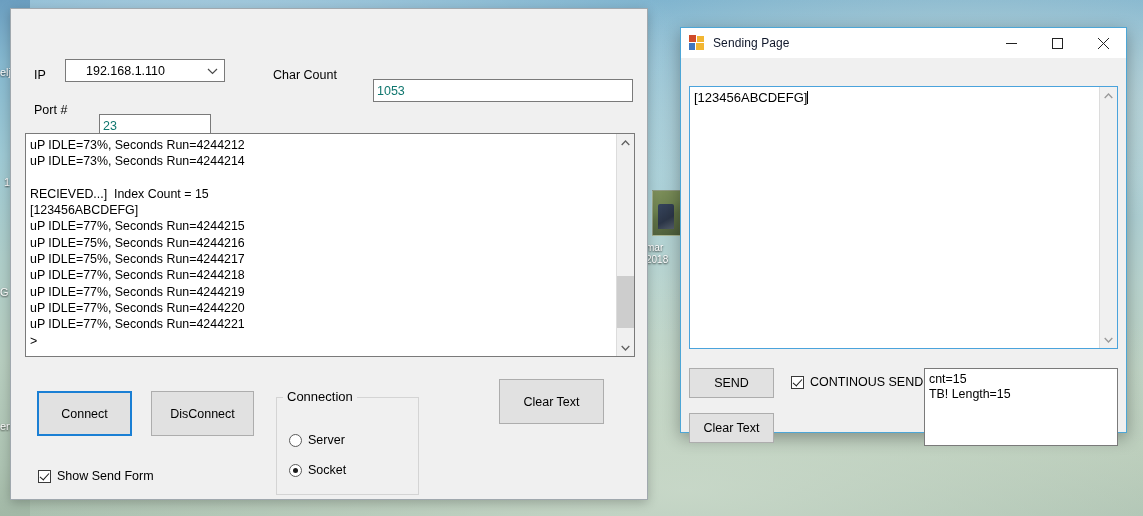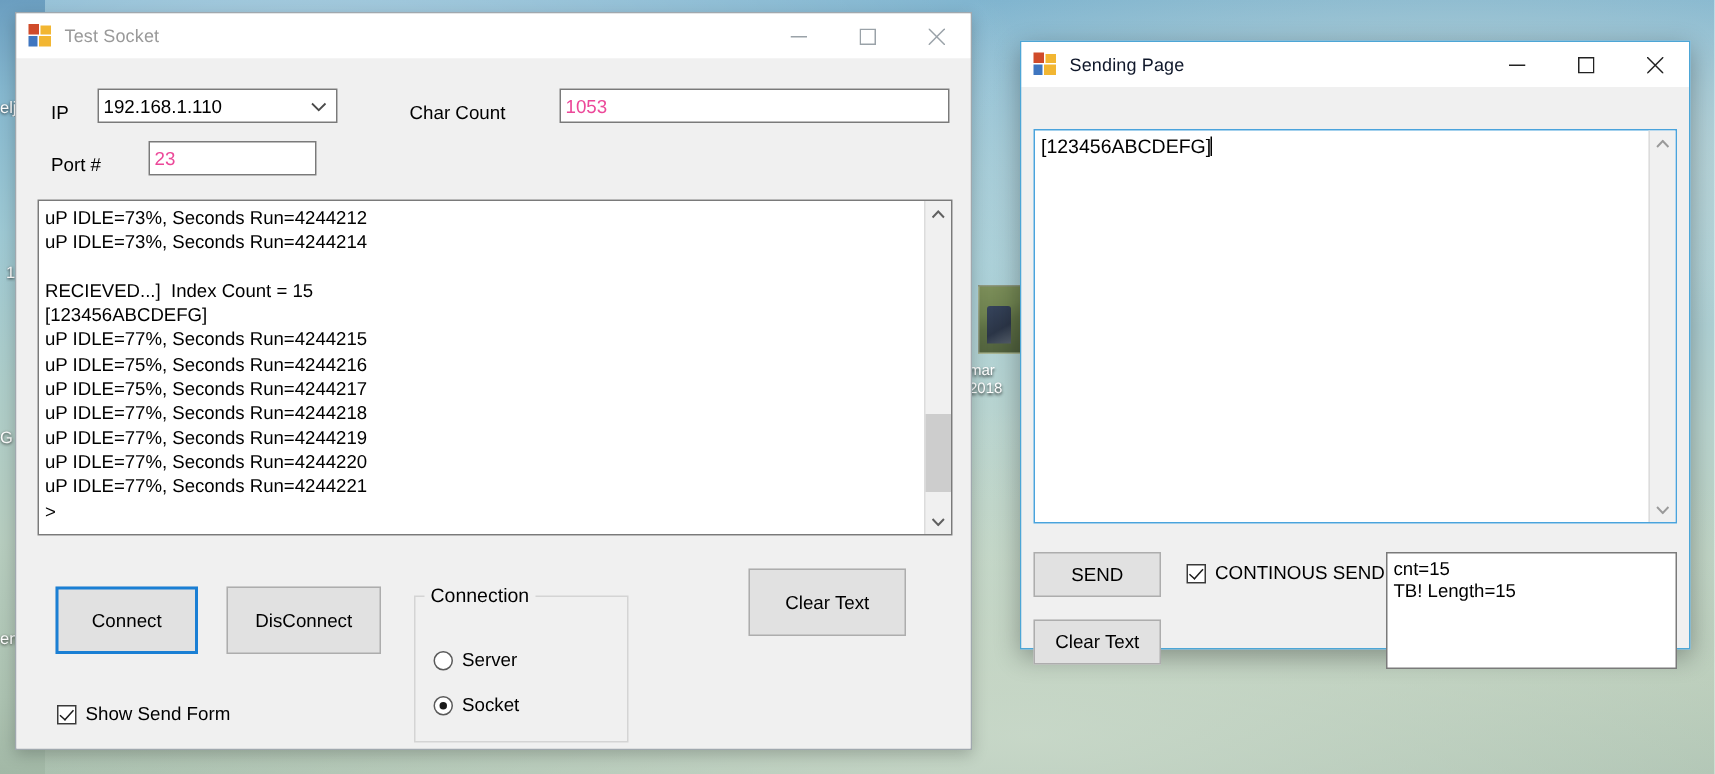--- a/index.html
+++ b/index.html
@@ -137,35 +137,36 @@
     font-size: 12.5px;
     white-space: nowrap;
   }
   .textbox {
     position: absolute;
     box-sizing: border-box;
     background: #ffffff;
     border: 1px solid #7a7a7a;
     font-family: "Liberation Sans", sans-serif;
     font-size: 12.5px;
-    color: #ec4899;
+    color: #0f766e;
     padding: 0 3px;
     display: flex;
     align-items: center;
     white-space: nowrap;
     overflow: hidden;
+    margin-top: 20px;
   }
   .combobox {
     position: absolute;
     box-sizing: border-box;
     background: #ffffff;
     border: 1px solid #7a7a7a;
     font-size: 12.5px;
     color: #000;
-    padding: 0 3px;
+    padding: 0 20px;
     display: flex;
     align-items: center;
   }
   .combo-arrow {
     position: absolute;
     right: 6px; top: 50%;
     transform: translateY(-50%);
   }
   .button {
     position: absolute;
@@ -300,48 +301,20 @@
   <div class="desk-icon" style="left:0px; top:286px; width:22px;">G</div>
   <div class="desk-icon" style="left:0px; top:420px; width:22px;">en</div>
 
   <div class="desk-thumb" style="left:652px; top:190px; width:30px; height:44px;"></div>
   <div class="desk-thumb-label" style="left:646px; top:242px; width:40px;">mar</div>
   <div class="desk-thumb-label" style="left:646px; top:254px; width:40px;">2018</div>
 </div>
 
 <div class="window inactive" style="left:10px; top:8px; width:638px; height:492px;">
 
-  <div class="titlebar">
-    <span class="win-icon">
-      <i class="q1"></i>
-        <i class="q2"></i>
-        <i class="q3"></i>
-        <i class="q4"></i>
-    </span>
-    <span class="win-title">Test Socket</span>
-    <span class="caption-buttons">
-      <span class="cap-btn">
-        <svg width="11" height="11" viewBox="0 0 11 11">
-            <line x1="0" y1="5.5" x2="11" y2="5.5" stroke-width="1"></line>
-          </svg>
-      </span>
-      <span class="cap-btn">
-        <svg width="11" height="11" viewBox="0 0 11 11">
-            <rect x="0.5" y="0.5" width="10" height="10" fill="none" stroke-width="1"></rect>
-          </svg>
-      </span>
-      <span class="cap-btn">
-        <svg width="11" height="11" viewBox="0 0 11 11">
-            <line x1="0" y1="0" x2="11" y2="11" stroke-width="1"></line>
-            <line x1="11" y1="0" x2="0" y2="11" stroke-width="1"></line>
-          </svg>
-
-      </span>
-    </span>
-  </div>
 
   <div class="client">
 
     <div class="lbl" style="left:23px; top:29px;">IP</div>
     <div class="combobox" style="left:54px; top:20px; width:160px; height:23px;">
       <span>192.168.1.110</span>
       <span class="combo-arrow">
         <svg width="11" height="7" viewBox="0 0 11 7">
             <path d="M1 1 L5.5 5.5 L10 1" fill="none" stroke="#4a4a4a" stroke-width="1.2"></path>
           </svg>

